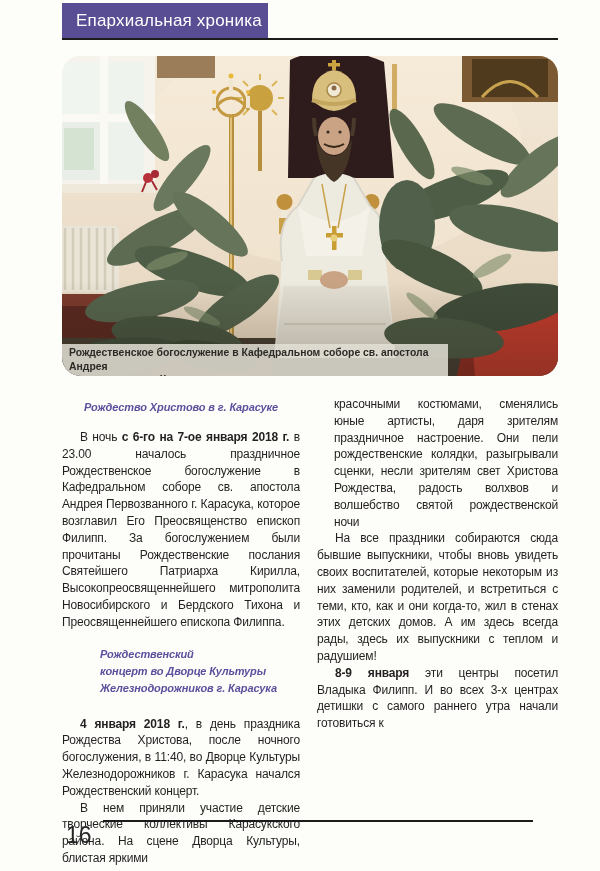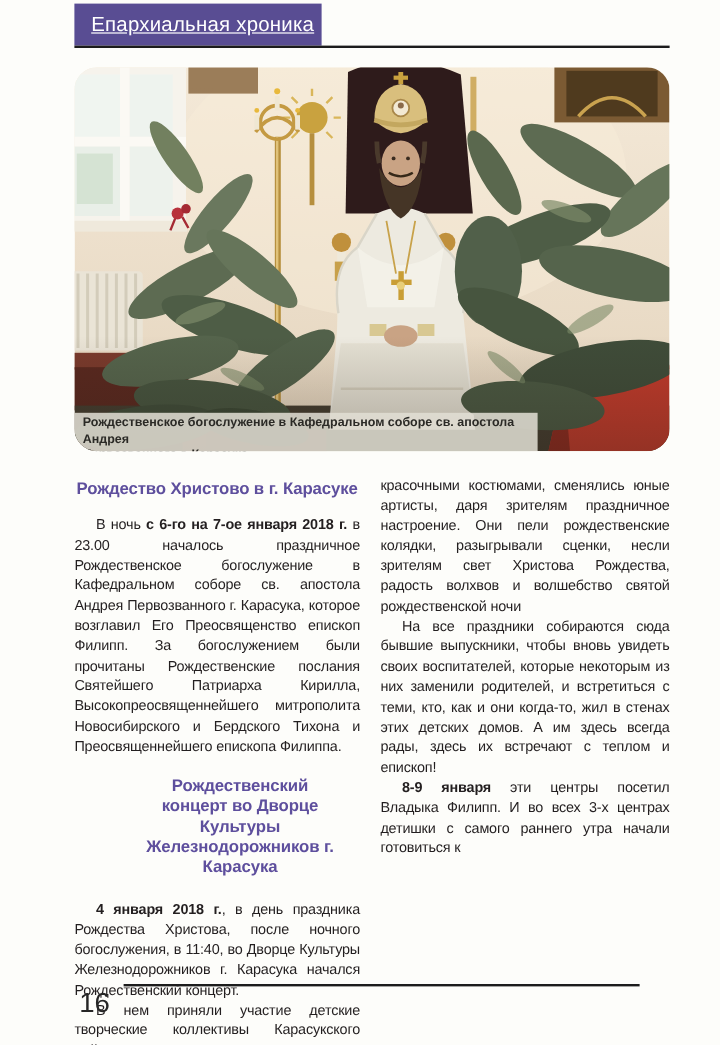--- a/index.html
+++ b/index.html
@@ -2,42 +2,42 @@
 <html lang="ru"><head>
 <meta charset="utf-8">
 <style>
   html,body{margin:0;padding:0;background:#fdfdfa;}
   .page{position:relative;width:600px;height:871px;background:#fdfdfa;overflow:hidden;
         font-family:"Liberation Sans","DejaVu Sans",sans-serif;color:#231f20;}
 
   
   .banner{position:absolute;left:62px;top:3px;width:206px;height:35px;background:#594d93;
           display:flex;align-items:center;}
-  .banner-title{color:#ffffff;font-size:17px;font-weight:400;padding-left:14px;letter-spacing:.2px;text-decoration:underline;}
+  .banner-title{color:#ffffff;font-size:17px;font-weight:400;padding-left:14px;letter-spacing:.2px;}
   .top-rule{position:absolute;left:62px;top:38px;width:496px;height:2px;background:#1c1c1c;}
 
   
   .photo{position:absolute;left:62px;top:56px;width:496px;height:320px;overflow:hidden;border-radius:19px;}
   .photo svg{display:block;}
   .caption{position:absolute;left:0;bottom:0;width:372px;height:30px;
            background:rgba(226,222,212,.86);color:#2b2a26;
            font-size:10.4px;font-weight:700;line-height:13.5px;
            padding:2px 7px 0 7px;white-space:pre-line;}
 
   
   .columns{position:absolute;left:62px;top:396px;width:496px;
            display:grid;grid-template-columns:238px 241px;column-gap:17px;}
   .col{font-size:12px;line-height:16.8px;text-align:justify;letter-spacing:-.15px;}
   .col p{margin:0;text-indent:18px;}
-  .col p.noindent{text-indent:0;}
+  .col p.noindent{text-indent:0;margin-left:17px;}
   .col p.it{font-style:italic;}
-  h2{margin:0;color:#5e4f9d;font-size:14px;line-height:17px;font-weight:700;letter-spacing:-.1px;}
+  h2{margin:0;color:#5e4f9d;font-size:11px;line-height:17px;font-weight:700;letter-spacing:-.1px;font-style:italic;}
   .h-center{text-align:center;margin:3px 0 13px 0;}
   .h-left{white-space:pre-line;text-align:left;}
-  .h2-left{margin:15px 0 19px 0;padding-left:38px;text-align:center;}
+  .h2-left{margin:15px 0 19px 0;padding-left:38px;}
   .h3-right{margin:12px 0 14px 0;padding-left:30px;}
 
   
   .footer-rule{position:absolute;left:103px;top:820px;width:430px;height:1.6px;background:#1c1c1c;}
   .page-num{position:absolute;left:66px;top:822px;font-size:23px;font-weight:400;color:#262626;}
   .footer-text{position:absolute;left:106px;top:829px;font-size:12px;color:#2c2c2c;display:flex;align-items:baseline;gap:7px;}
   .journal{font-weight:700;letter-spacing:-.2px;}
   .issue{font-weight:400;color:#3d3d3d;font-size:11.5px;}
   .bullet{font-size:10px;}
   .year{font-weight:400;color:#3d3d3d;font-size:11.5px;}
@@ -223,21 +223,21 @@
       <p><span>В ночь </span><b>с 6-го на 7-ое января 2018 г.</b><span> в 23.00 началось праздничное Рождественское богослужение в Кафедральном соборе св. апостола Андрея Первозванного г. Карасука, которое возглавил Его Преосвященство епископ Филипп. За богослужением были прочитаны Рождественские послания Святейшего Патриарха Кирилла, Высокопреосвященнейшего митрополита Новосибирского и Бердского Тихона и Преосвященнейшего епископа Филиппа.</span></p>
       <h2 class="h-left h2-left">Рождественский
 концерт во Дворце Культуры
 Железнодорожников г. Карасука</h2>
       <p><b>4 января 2018 г.</b><span>, в день праздника Рождества Христова, после ночного богослужения, в 11:40, во Дворце Культуры Железнодорожников г. Карасука начался Рождественский концерт.</span></p>
       <p>В нем приняли участие детские творческие коллективы Карасукского района. На сцене Дворца Культуры, блистая яркими</p>
     </div>
 
     <div class="col">
       <p class="noindent">красочными костюмами,  сменялись юные артисты, даря зрителям праздничное настроение. Они пели рождественские колядки, разыгрывали сценки, несли зрителям свет Христова Рождества, радость волхвов и волшебство  святой рождественской ночи</p>
-      <p>На все  праздники собираются сюда бывшие выпускники, чтобы вновь увидеть своих воспитателей, которые некоторым из них  заменили родителей, и встретиться с теми, кто,  как и они когда-то,  жил в стенах этих детских домов. А им здесь всегда рады, здесь их встречают с теплом и епископ!</p>
+      <p>На все  праздники собираются сюда бывшие выпускники, чтобы вновь увидеть своих воспитателей, которые некоторым из них  заменили родителей, и встретиться с теми, кто,  как и они когда-то,  жил в стенах этих детских домов. А им здесь всегда рады, здесь их выпускники с теплом и радушием!</p>
       <p><b>8-9 января</b><span> эти центры посетил Владыка Филипп. И во всех 3-х  центрах  детишки с самого раннего утра начали готовиться  к</span></p>
     </div>
 
   </div>
 
   <div class="footer-rule"></div>
   <div class="page-num">16</div>
 
 </div>
 

